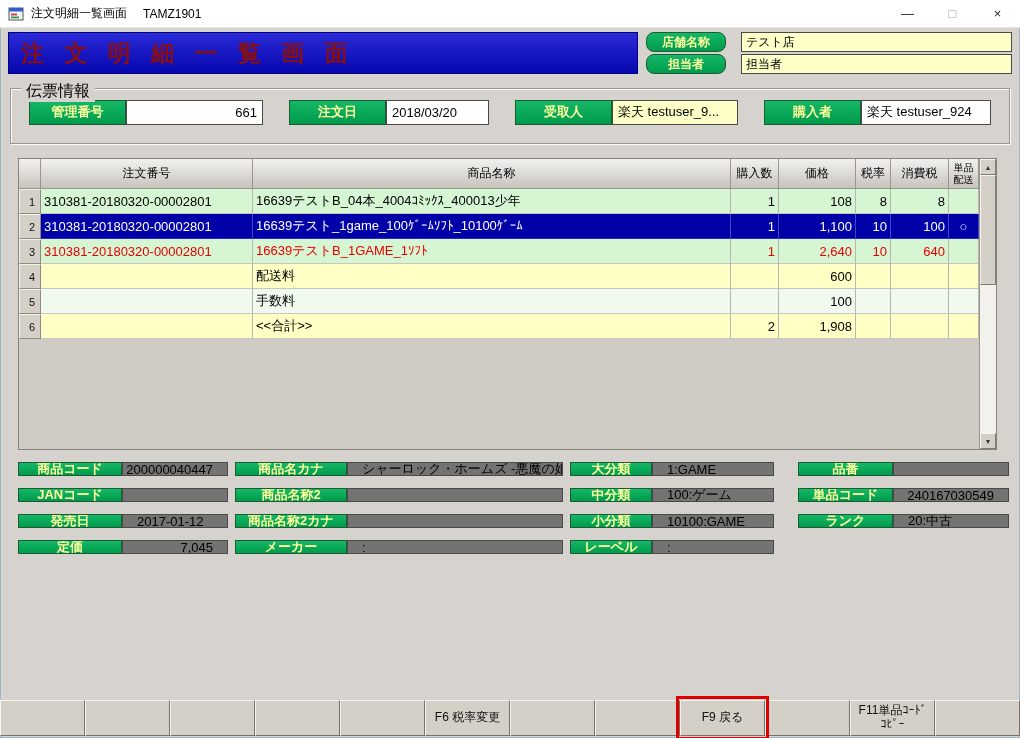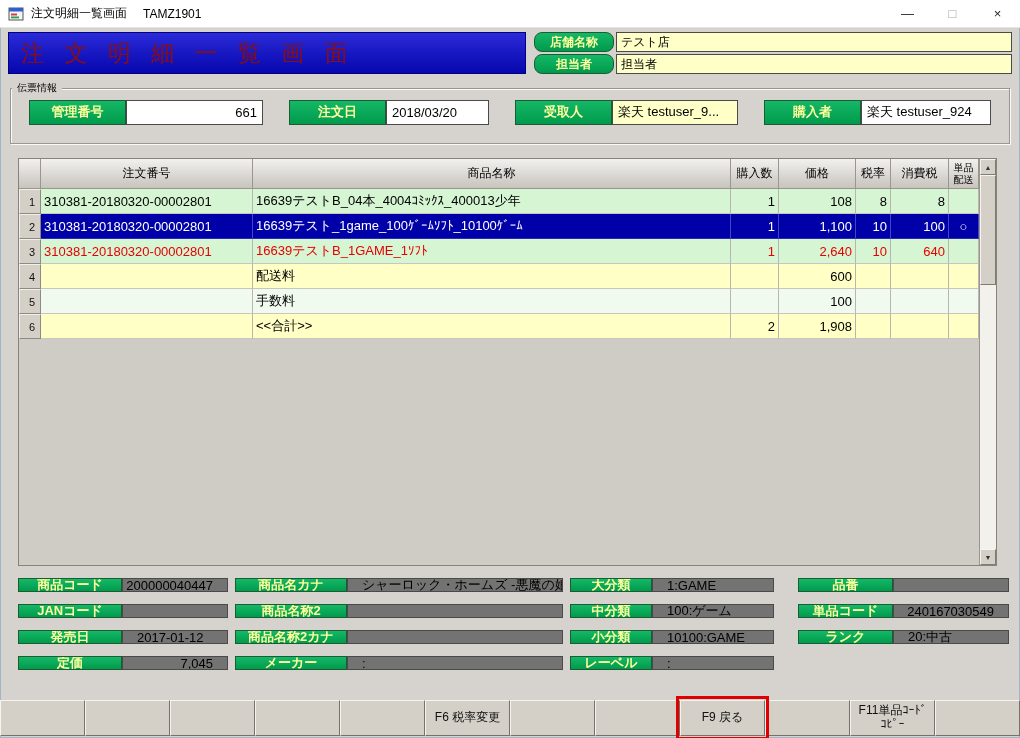--- a/index.html
+++ b/index.html
@@ -18,57 +18,57 @@
   .app-icon { width: 16px; height: 16px; margin-right: 7px; flex: 0 0 auto; }
   .tb-title { font-size: 12px; }
   .tb-code { font-size: 12px; margin-left: 16px; }
   .tb-spacer { flex: 1; }
   .winbtn { width: 45px; height: 28px; display: flex; align-items: center; justify-content: center; font-size: 13px; color: #222; }
   .winbtn.max { color: #a8a8a8; }
 
   
   .header-row { display: flex; gap: 8px; margin: 4px 8px 0 8px; }
   .banner {
-    width: 518px; height: 42px;
+    width: 630px; height: 42px;
     background: linear-gradient(180deg, #2a2ad8, #0707ae);
     border: 1px solid #000080;
-    color: #8b0e0e; font-weight: normal; font-size: 23px; letter-spacing: 7px;
+    color: #8b0e0e; font-weight: bold; font-size: 23px; letter-spacing: 7px;
     display: flex; align-items: center; padding-left: 12px;
     white-space: nowrap; overflow: hidden;
   }
   .header-fields { flex: 1; display: flex; flex-direction: column; gap: 2px; }
   .hfield { display: flex; height: 20px; gap: 2px; }
 
   .glabel {
     background: linear-gradient(180deg, #14b866, #019a4d);
     border: 1px solid #1d5c33;
     color: #ffff9c; font-weight: bold;
     display: flex; align-items: center; justify-content: center;
     white-space: nowrap; overflow: hidden;
   }
   .hfield .glabel { width: 80px; font-size: 12px; flex: 0 0 auto; border-radius: 8px; }
-  .hvalue { flex: 1; background: #ffffc8; border: 1px solid #4a4a4a; font-size: 12px; display: flex; align-items: center; padding: 0 4px; white-space: nowrap; overflow: hidden; }
+  .hvalue { flex: 1; background: #ffffc8; border: 1px solid #4a4a4a; font-size: 12px; display: flex; align-items: center; padding: 0 4px; white-space: nowrap; overflow: hidden; margin-left: 13px; }
 
   
   .groupbox {
     position: relative; margin: 14px 10px 0 10px; height: 56px;
     border: 1px solid #9a968e;
     box-shadow: inset 1px 1px 0 #fbfaf7, 1px 1px 0 #fbfaf7;
   }
-  .gb-title { position: absolute; top: -8px; left: 1px; background: #d6d3ce; padding: 0 5px; font-size: 10px; }
+  .gb-title { position: absolute; top: -8px; left: 10px; background: #d6d3ce; padding: 0 5px; font-size: 16px; }
   .slip-fields { display: flex; justify-content: space-between; align-items: center; height: 100%; padding: 8px 18px 16px 18px; }
   .sfield { display: flex; height: 25px; }
   .sfield .glabel { width: 97px; font-size: 13px; flex: 0 0 auto; }
   .svalue { background: #fff; border: 1px solid #4a4a4a; font-size: 13px; display: flex; align-items: center; padding: 0 5px; white-space: nowrap; overflow: hidden; }
   .svalue.yellow { background: #ffffc8; }
   .ta-r { justify-content: flex-end; }
   .w-kanri { width: 137px; } .w-date { width: 103px; } .w-uketori { width: 126px; } .w-kounyu { width: 130px; }
 
   
-  .grid { margin: 14px 0 0 18px; width: 979px; height: 408px; border: 1px solid #87837b; background: #cfccc6; display: flex; }
+  .grid { margin: 14px 0 0 18px; width: 979px; height: 292px; border: 1px solid #87837b; background: #cfccc6; display: flex; }
   .grid-main { width: 960px; display: flex; flex-direction: column; }
   .g-header { display: flex; height: 30px; flex: 0 0 auto; }
   .gh {
     background: linear-gradient(180deg, #f2f1ee, #c7c4be);
     border-right: 1px solid #9a968e; border-bottom: 1px solid #9a968e;
     display: flex; align-items: center; justify-content: center; font-size: 12px;
     white-space: nowrap; overflow: hidden;
   }
   .gh.c-single { flex-direction: column; font-size: 10px; line-height: 1.15; }
   .g-row { display: flex; height: 25px; flex: 0 0 auto; }

